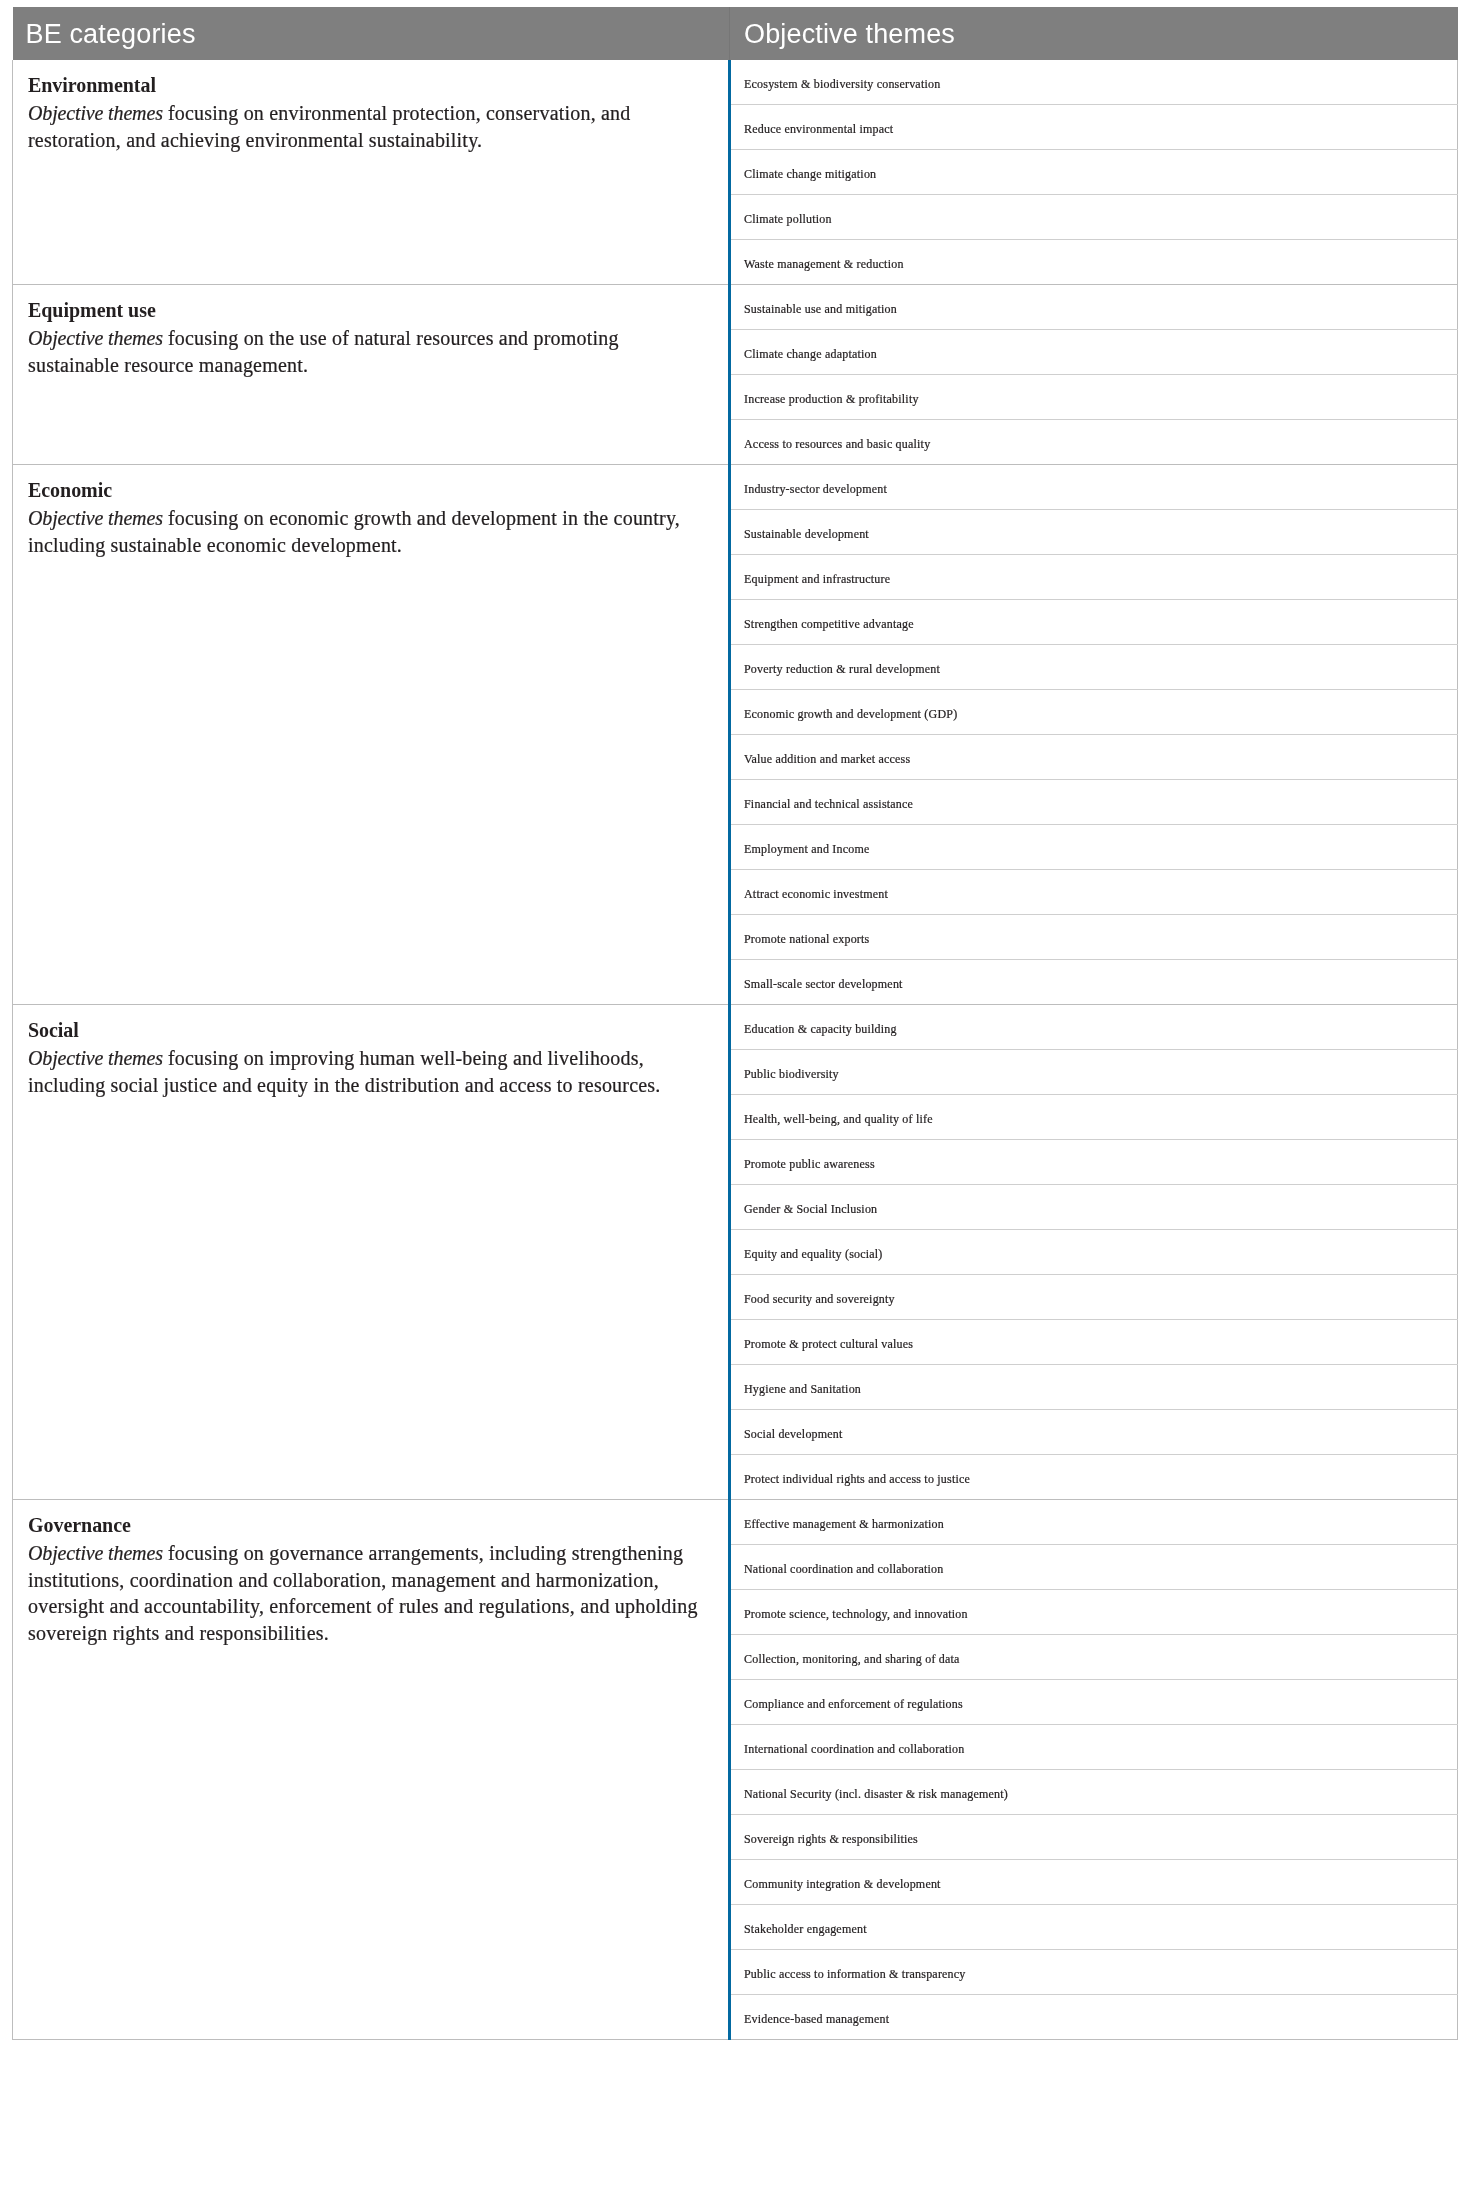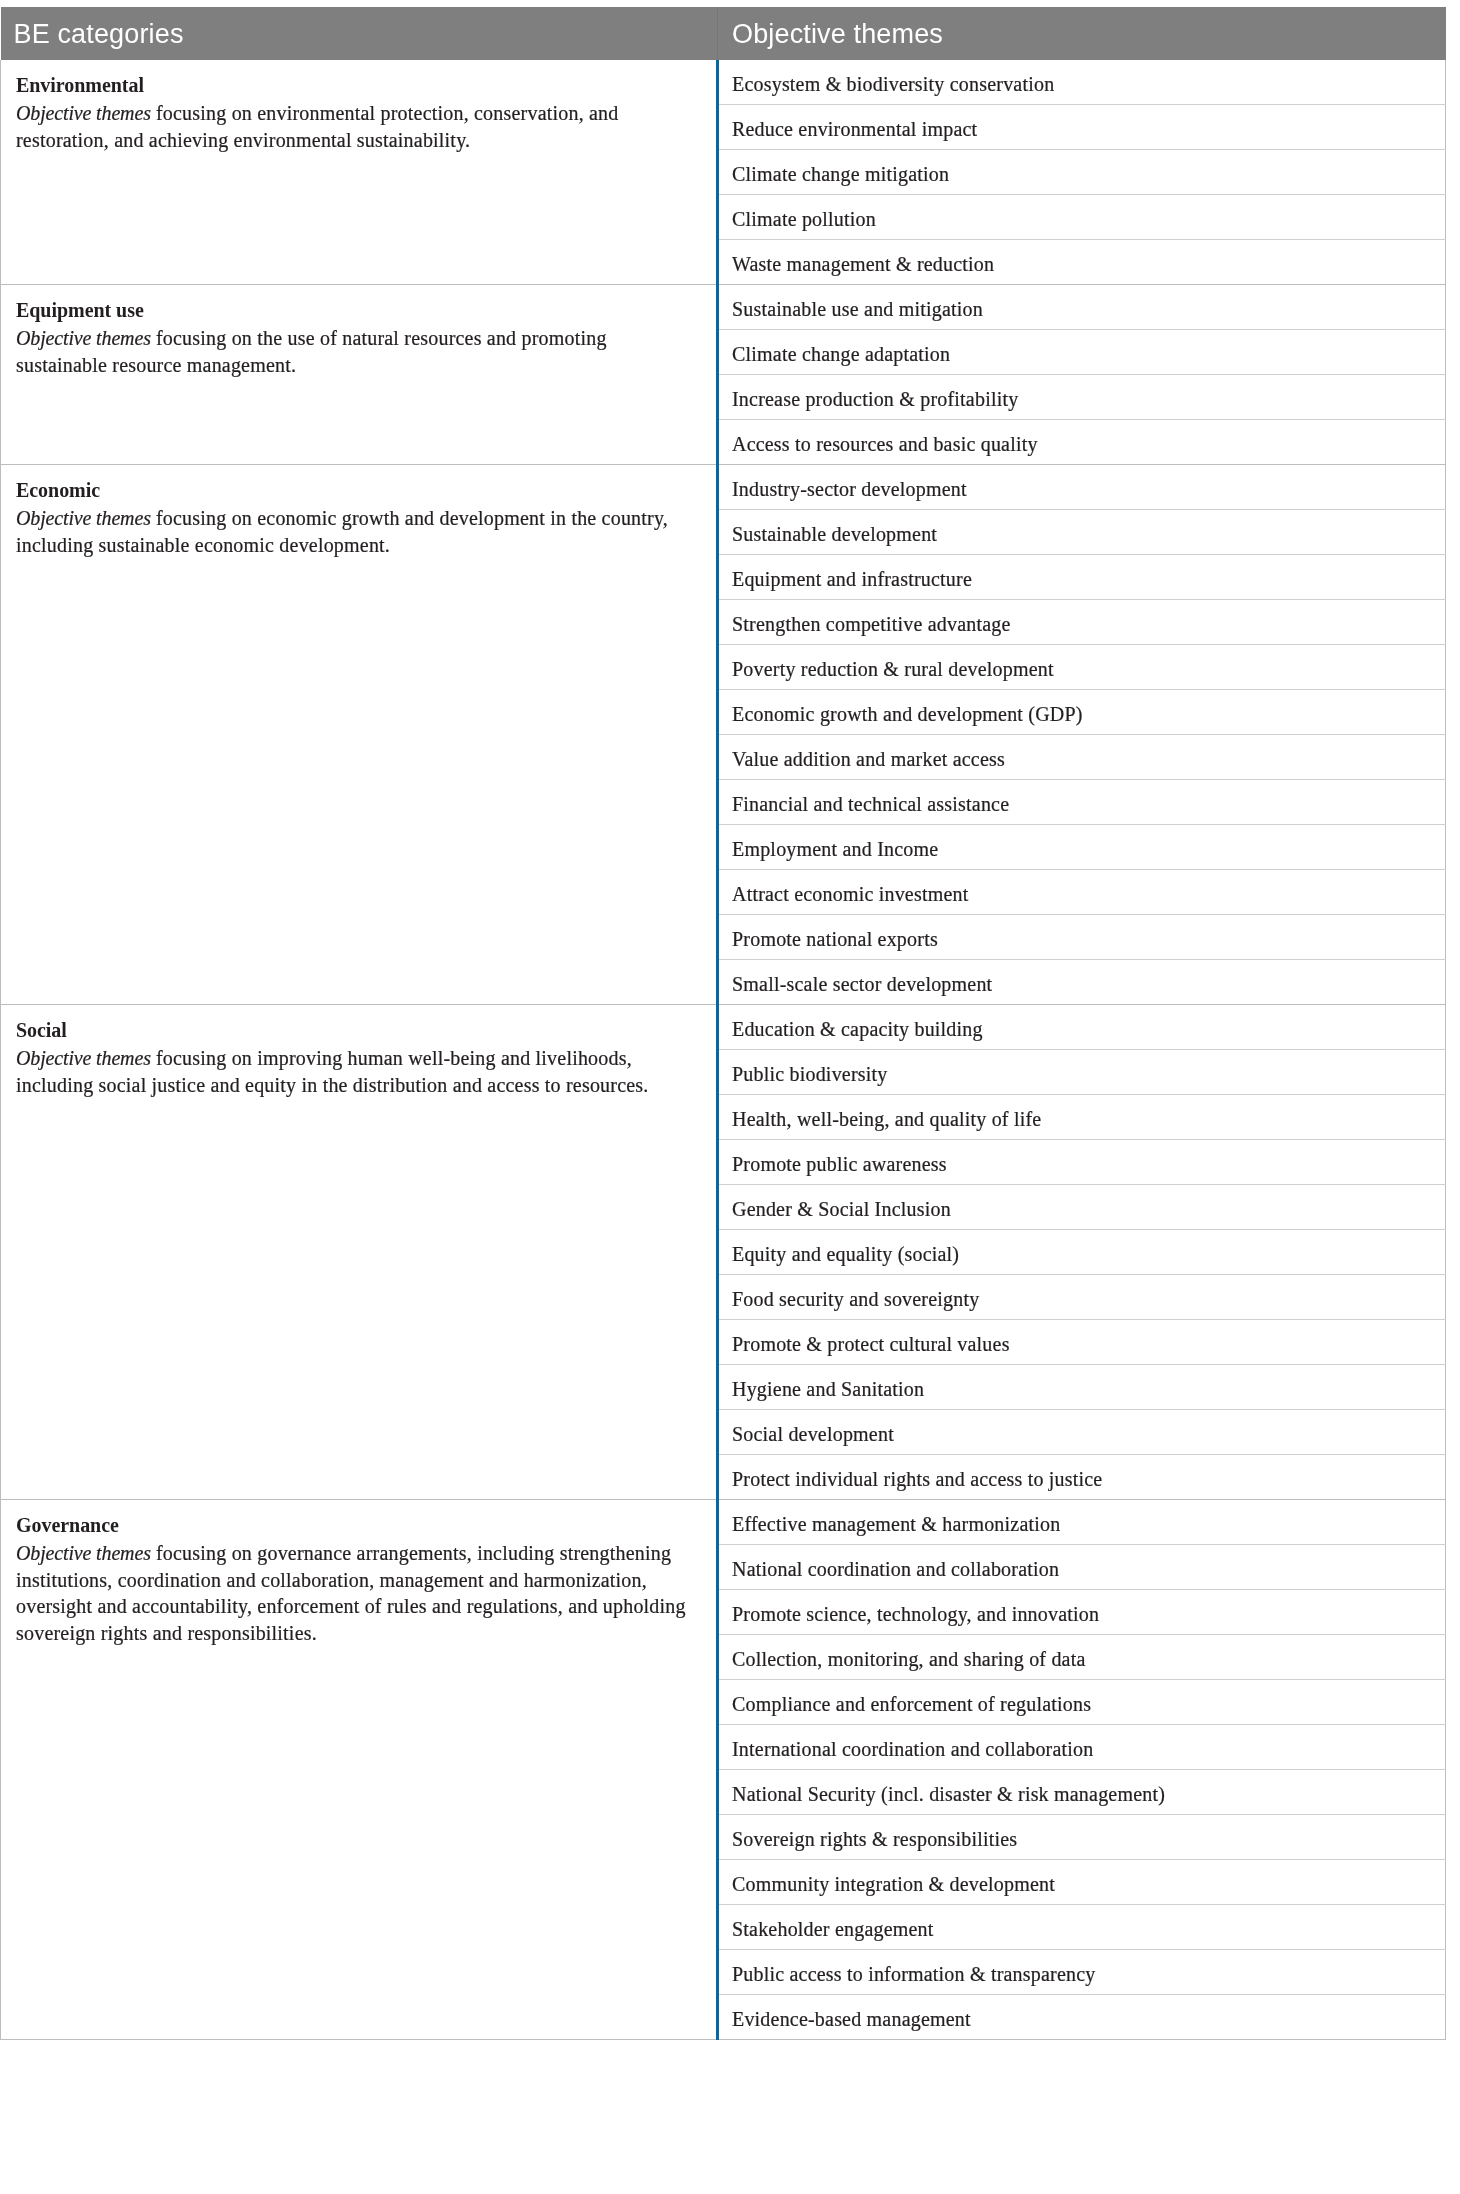--- a/index.html
+++ b/index.html
@@ -8,21 +8,21 @@
     --border:#bdbdbd;
     --row-border:#cfcfcf;
     --ink:#231f20;
   }
   html, body { margin:0; padding:0; background:#ffffff; }
   body {
     width:1460px; height:2194px;
     font-family:"Liberation Serif", serif;
     color:var(--ink);
   }
-  .table-wrap { position:absolute; left:0; top:7px; width:1445px; }
+  .table-wrap { position:absolute; left:12px; top:7px; width:1445px; }
   table.be-table { border-collapse:collapse; width:1445px; table-layout:fixed; }
   col.c1 { width:717px; }
   col.c2 { width:728px; }
   thead th {
     background:var(--header-bg); color:var(--header-fg);
     font-family:"Liberation Sans", sans-serif;
     font-weight:400; font-size:27px; line-height:31px; text-align:left;
     padding:2px 0 0 13px; height:51px;
     border:0; vertical-align:middle;
     letter-spacing:0.15px;
@@ -34,21 +34,21 @@
     border-bottom:1px solid var(--border); border-right:3px solid #0369a1;
     font-size:20px; line-height:26.6px; letter-spacing:0.2px;
   }
   td.cat .cname { font-weight:bold; display:block; line-height:30px; letter-spacing:-0.05px; }
   td.cat .cdesc { display:block; }
   td.cat .lead { font-style:italic; letter-spacing:-0.15px; }
   td.theme {
     border-right:1px solid var(--border);
     vertical-align:middle; padding:0 14px 0 14px;
     border-bottom:1px solid var(--row-border);
-    font-size:20px; line-height:26px; letter-spacing:0.2px;
+    font-size:12px; line-height:26px; letter-spacing:0.2px;
     height:44px;
   }
   td.theme > span.tt { display:block; position:relative; top:1.5px; left:-1px; }
   td.theme, td.cat { -webkit-text-stroke:0.22px var(--ink); }
   td.cat .cname { -webkit-text-stroke:0px; }
   tr.last-in-cat > td.theme { border-bottom:1px solid var(--border); }
 </style>
 </head>
 <body>
 

